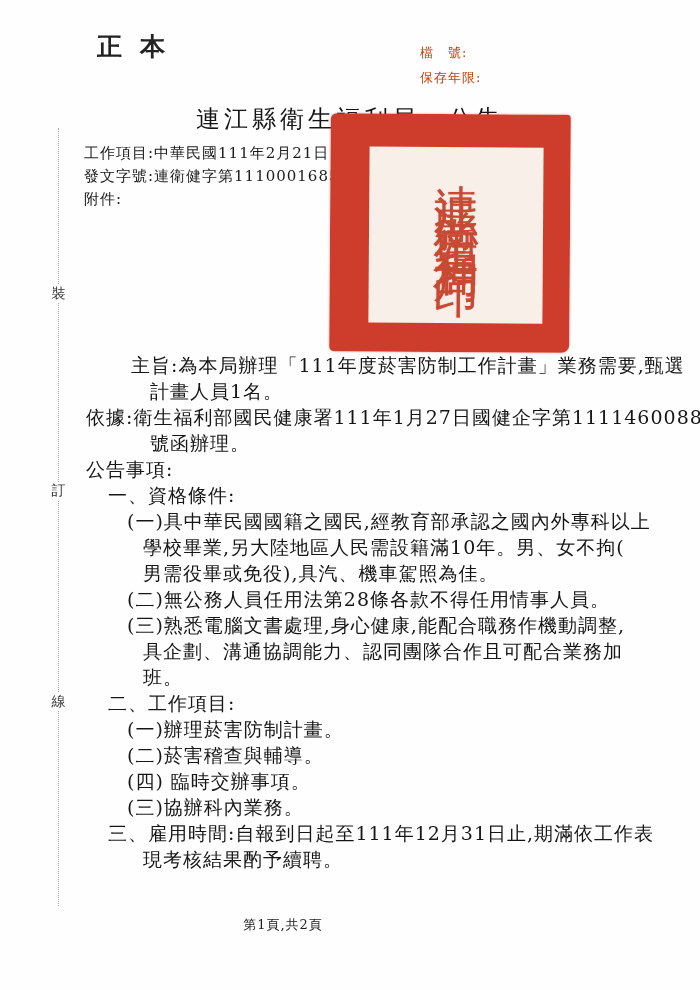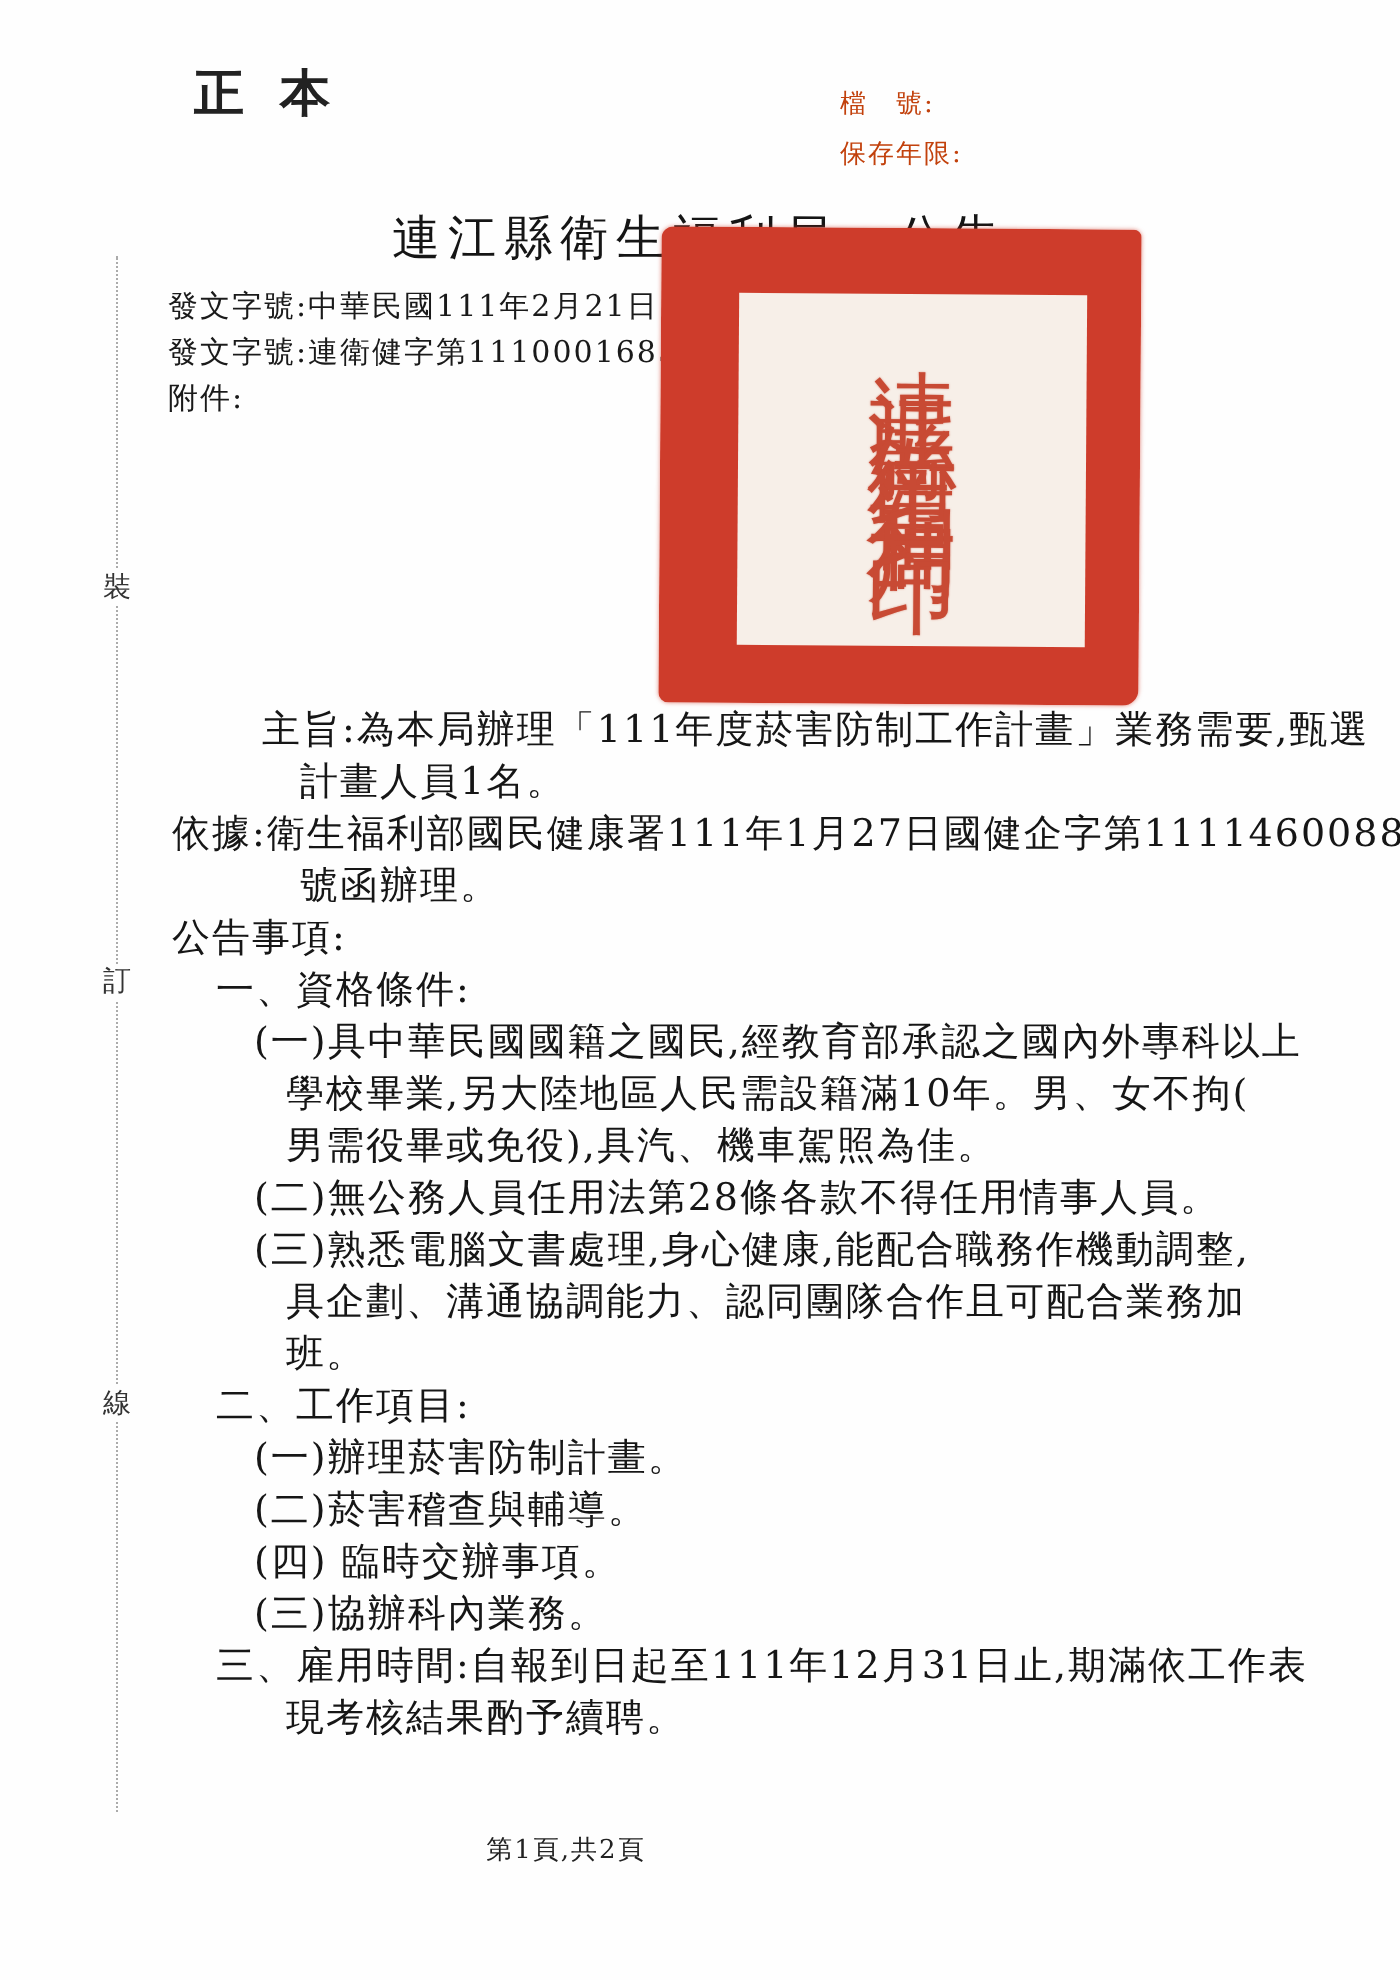--- a/index.html
+++ b/index.html
@@ -86,21 +86,21 @@
   <div class="copy-label">正本</div>
 
   <div class="filing">
     <div>檔　號:</div>
     <div>保存年限:</div>
   </div>
 
   <div class="doc-title">連江縣衛生福利局　公告</div>
 
   <div class="meta">
-    <div>發文字號:中華民國111年2月21日</div>
+    <div>工作項目:中華民國111年2月21日</div>
     <div>發文字號:連衛健字第1110001685號</div>
     <div>附件:</div>
   </div>
 
   <div class="seal">
     <div class="seal-inner">
       <div class="seal-text">連江縣衛生福利局印</div>
     </div>
   </div>
 

